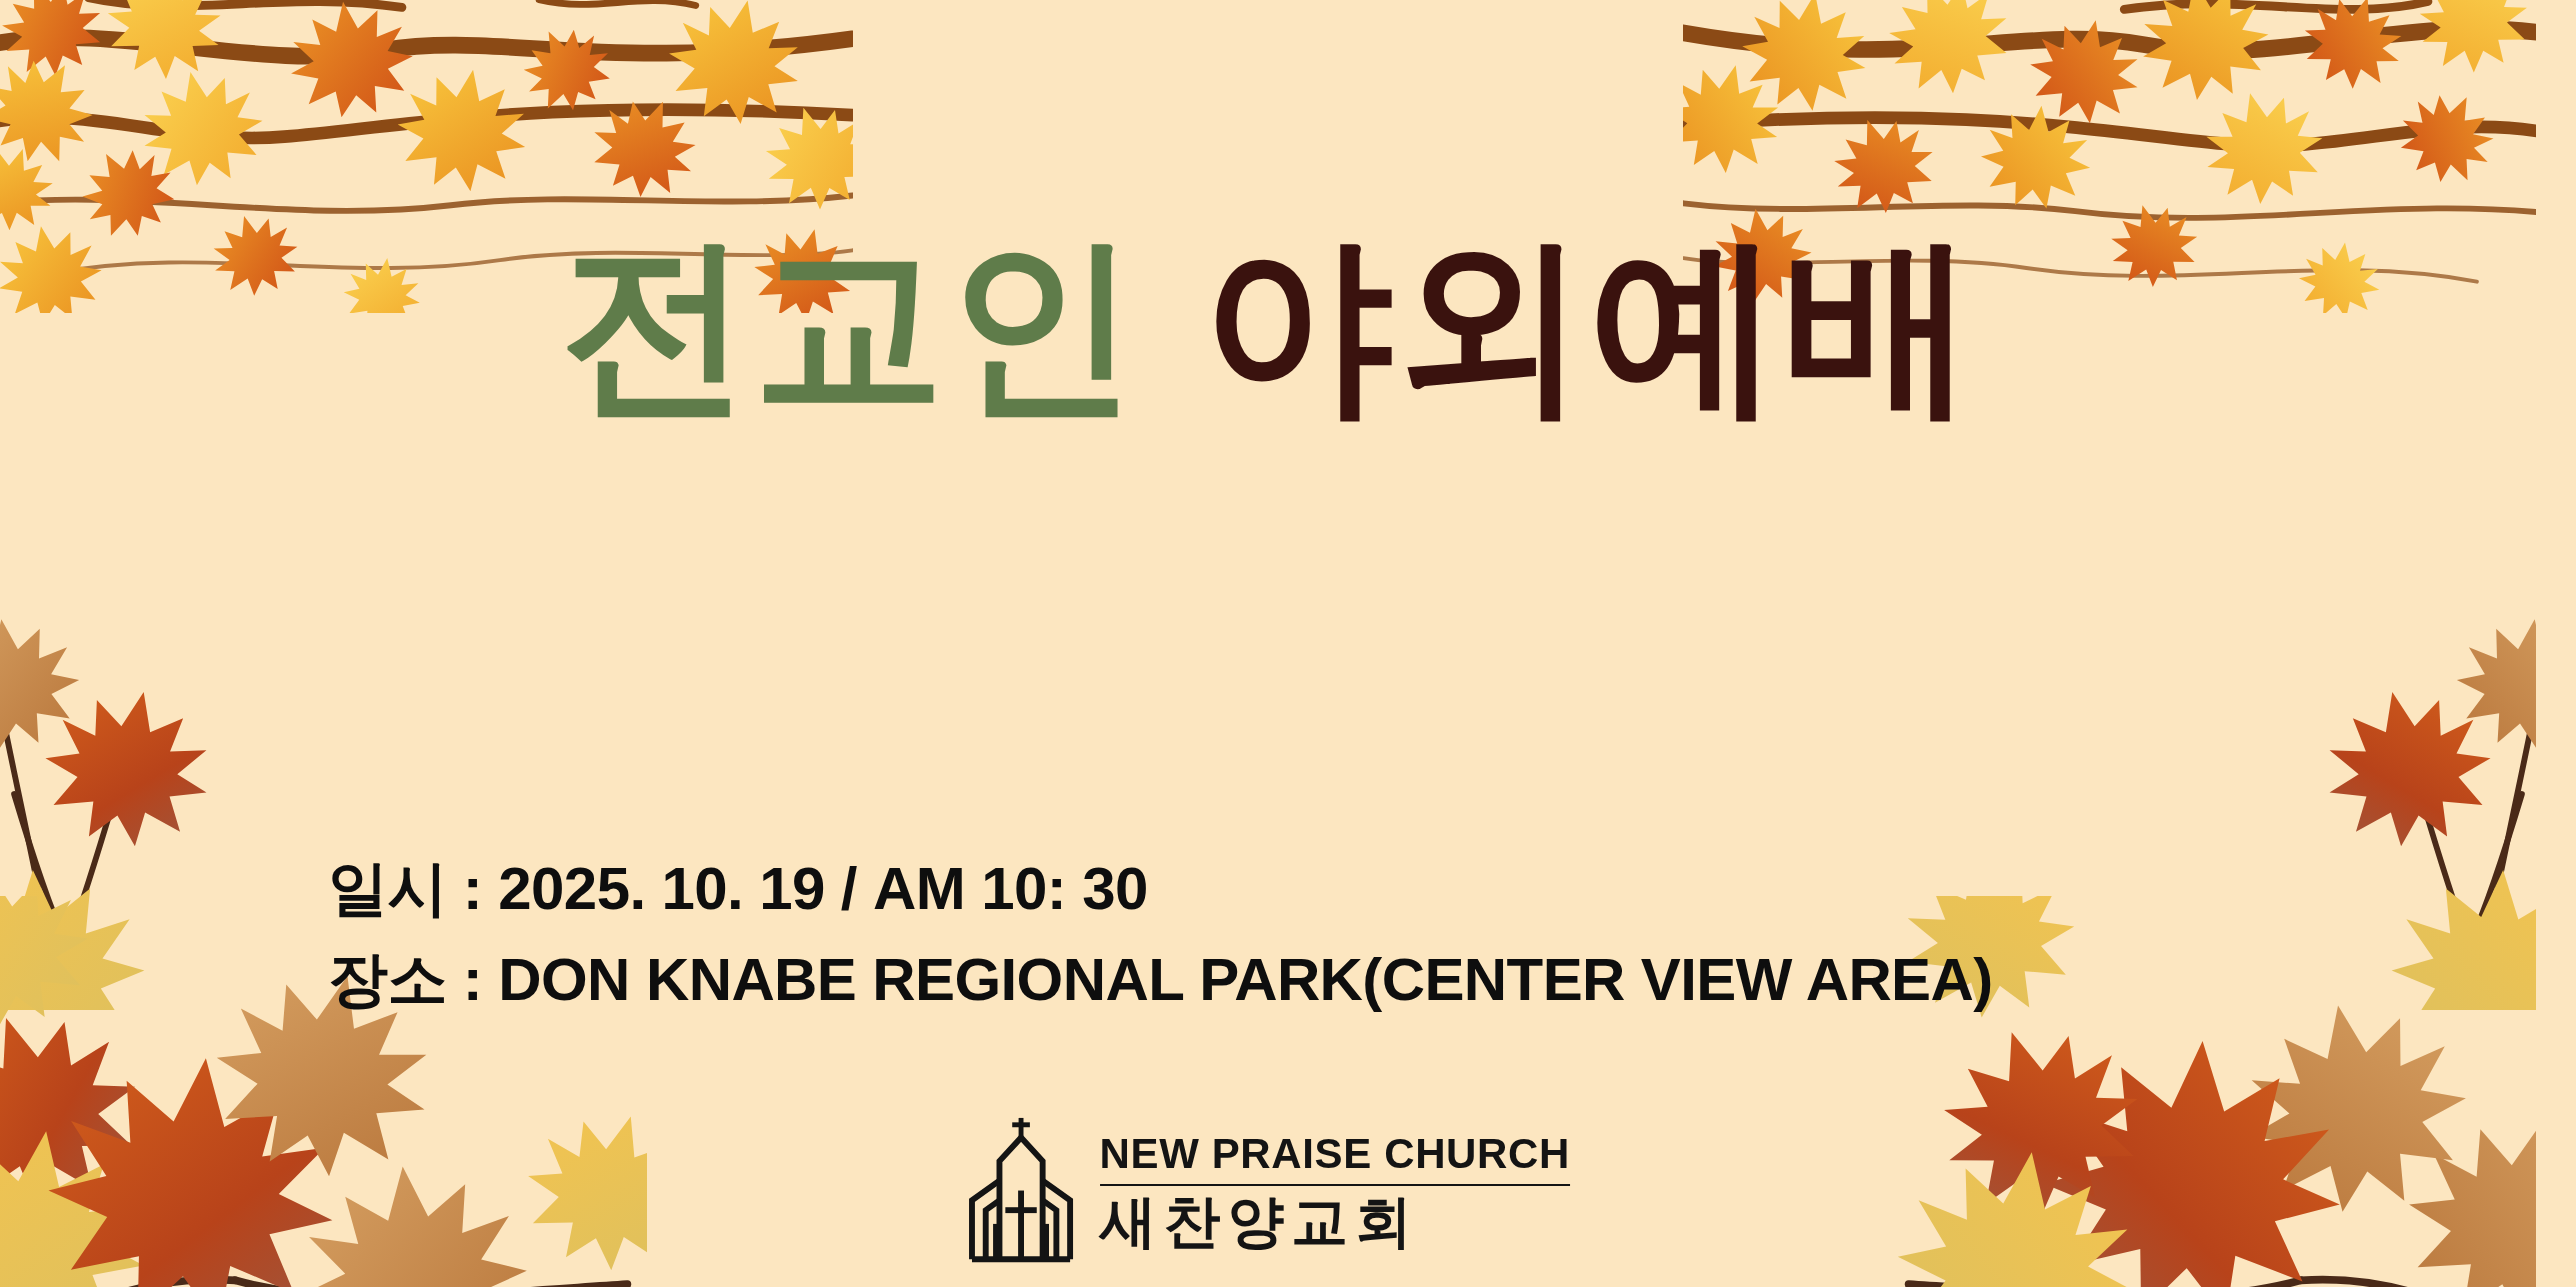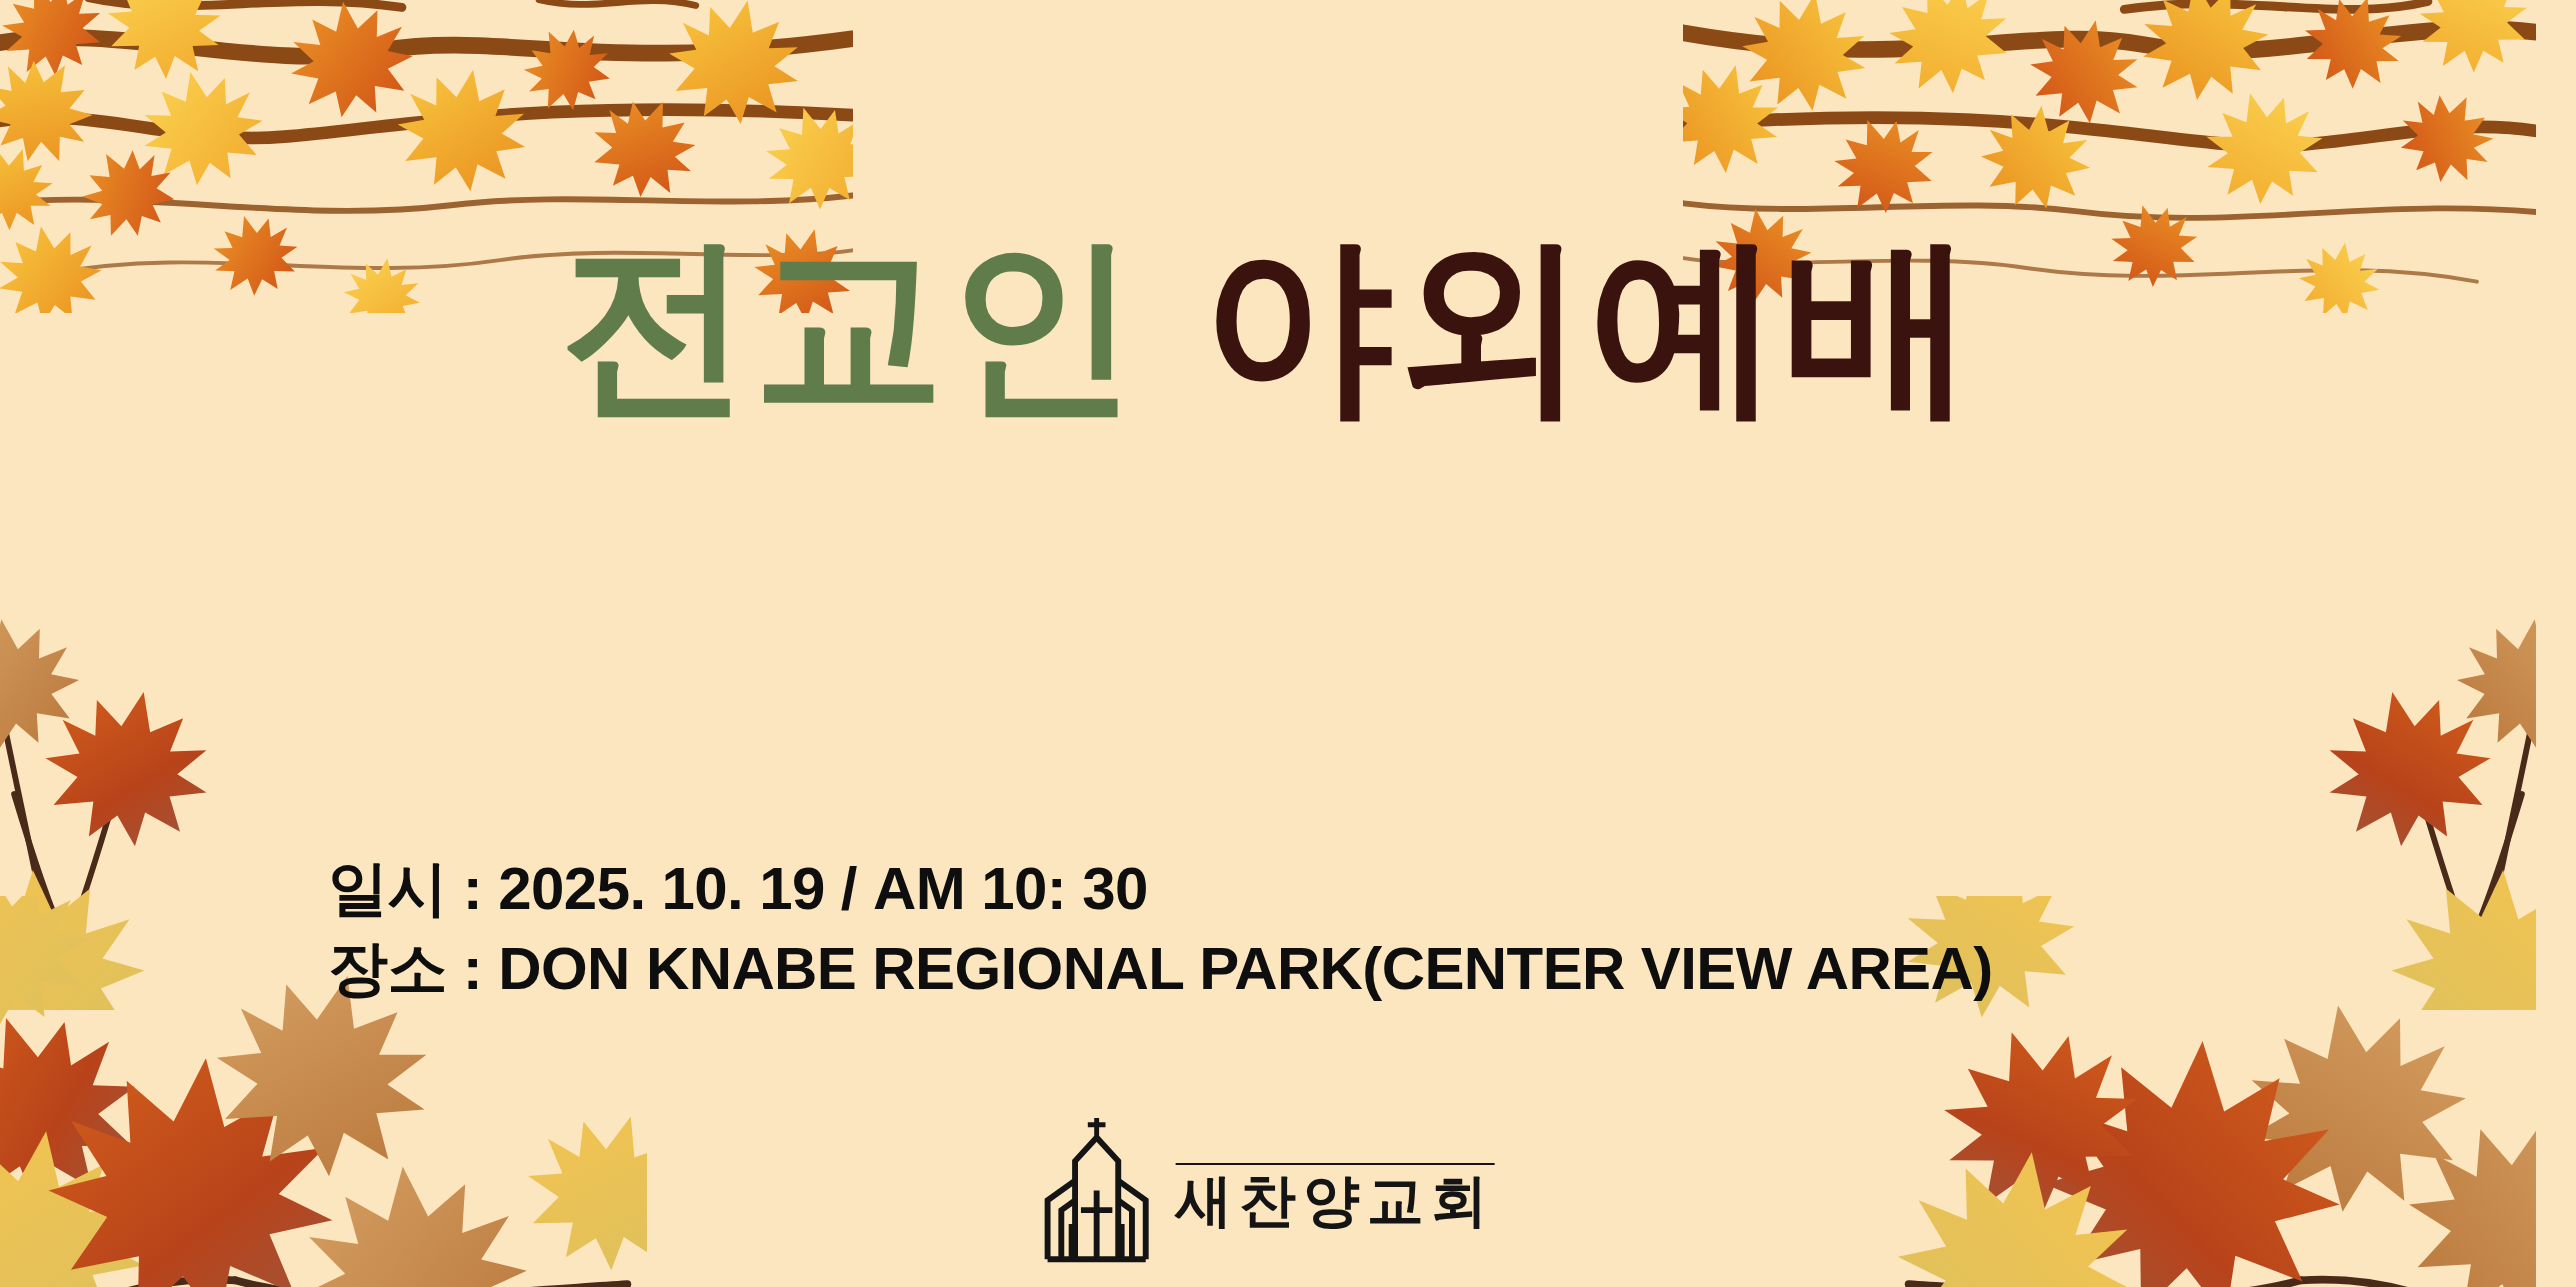--- a/index.html
+++ b/index.html
@@ -58,21 +58,21 @@
     left:328px;
     color:#0e0e0e;
   }
   .detail-line {
     font-size:60px;
     line-height:1.0;
     font-weight:bold;
     letter-spacing:-0.01em;
     white-space:nowrap;
   }
-  .detail-line + .detail-line { margin-top:20px; }
+  .detail-line + .detail-line { margin-top:31px; }
 
   #logo {
     position:absolute;
     left:50%;
     transform:translateX(-50%);
     top:1114px;
     display:flex;
     align-items:center;
     gap:23.5px;
   }
@@ -288,20 +288,21 @@
 
             <path d="M56,78 L56,148" stroke-width="6"></path>
             <path d="M40,98 L72,98" stroke-width="6"></path>
 
             <path d="M30,112 L30,148" stroke-width="5"></path>
             <path d="M82,112 L82,148" stroke-width="5"></path>
           </g>
         </svg>
       </span>
       <span id="logo-text">
+        <span id="logo-en">NEW PRAISE CHURCH</span>
         <span id="logo-rule"></span>
         <span id="logo-kr">새찬양교회</span>
       </span>
     </div>
 
   </div>
 </div>
 
 
 </body></html>

